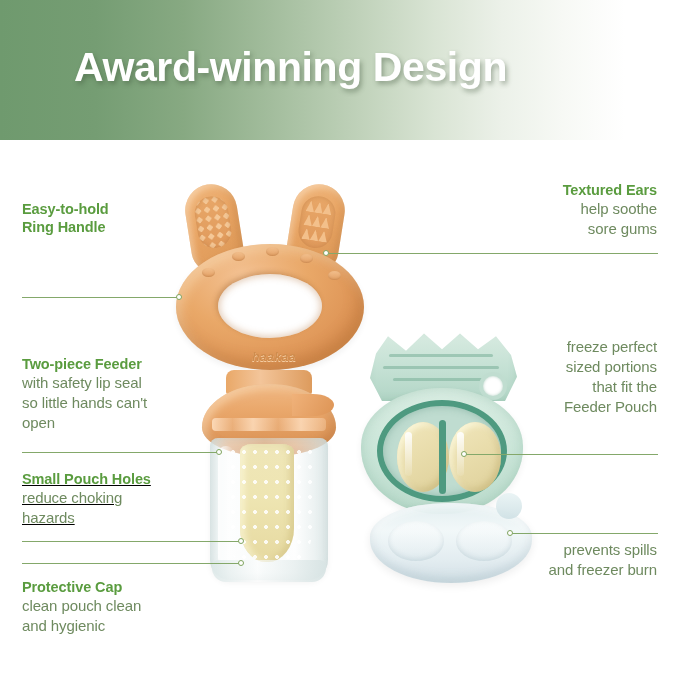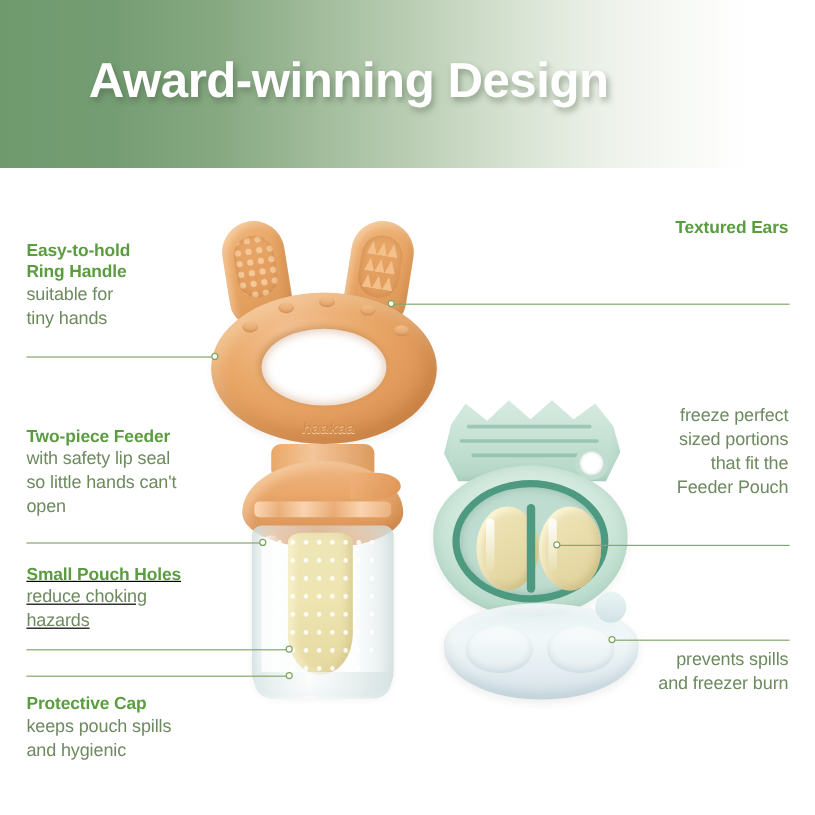--- a/index.html
+++ b/index.html
@@ -441,24 +441,20 @@
 <div class="conn-dot" style="left:461px; top:451px;"></div>
 
 <div class="conn" style="left:512px; top:533px; width:146px;"></div>
 <div class="conn-dot" style="left:507px; top:530px;"></div>
 
 <div class="callout left" style="left:22px; top:200px; width:200px;">
   <div class="c-title">
     <span>Easy-to-hold</span><br>
     <span>Ring Handle</span>
   </div>
-  <div class="c-body">
-    <span>suitable for</span><br>
-    <span>tiny hands</span>
-  </div>
 </div>
 
 <div class="callout left" style="left:22px; top:355px; width:210px;">
   <div class="c-title">Two-piece Feeder</div>
   <div class="c-body">
     <span>with safety lip seal</span><br>
     <span>so little hands can't</span><br>
     <span>open</span>
   </div>
 </div>
@@ -467,27 +463,31 @@
   <div class="c-title">Small Pouch Holes</div>
   <div class="c-body">
     <span>reduce choking</span><br>
     <span>hazards</span>
   </div>
 </div>
 
 <div class="callout left" style="left:22px; top:578px; width:210px;">
   <div class="c-title">Protective Cap</div>
   <div class="c-body">
-    <span>keeps pouch spills</span><br>
+    <span>clean pouch clean</span><br>
     <span>and hygienic</span>
   </div>
 </div>
 
 <div class="callout right" style="right:22px; top:181px; width:220px;">
   <div class="c-title">Textured Ears</div>
+  <div class="c-body">
+    <span>help soothe</span><br>
+    <span>sore gums</span>
+  </div>
 </div>
 
 <div class="callout right" style="right:22px; top:337px; width:220px;">
   <div class="c-body">
     <span>freeze perfect</span><br>
     <span>sized portions</span><br>
     <span>that fit the</span><br>
     <span>Feeder Pouch</span>
   </div>
 </div>

